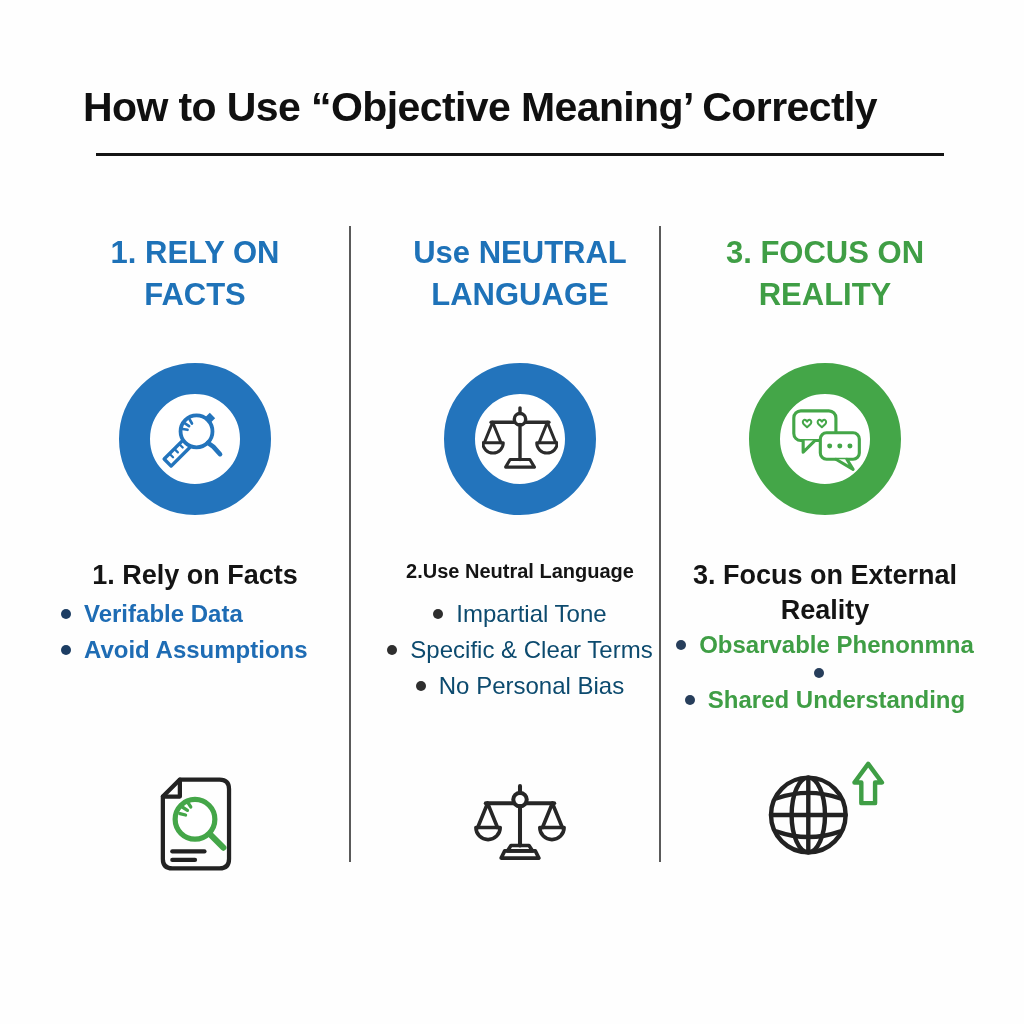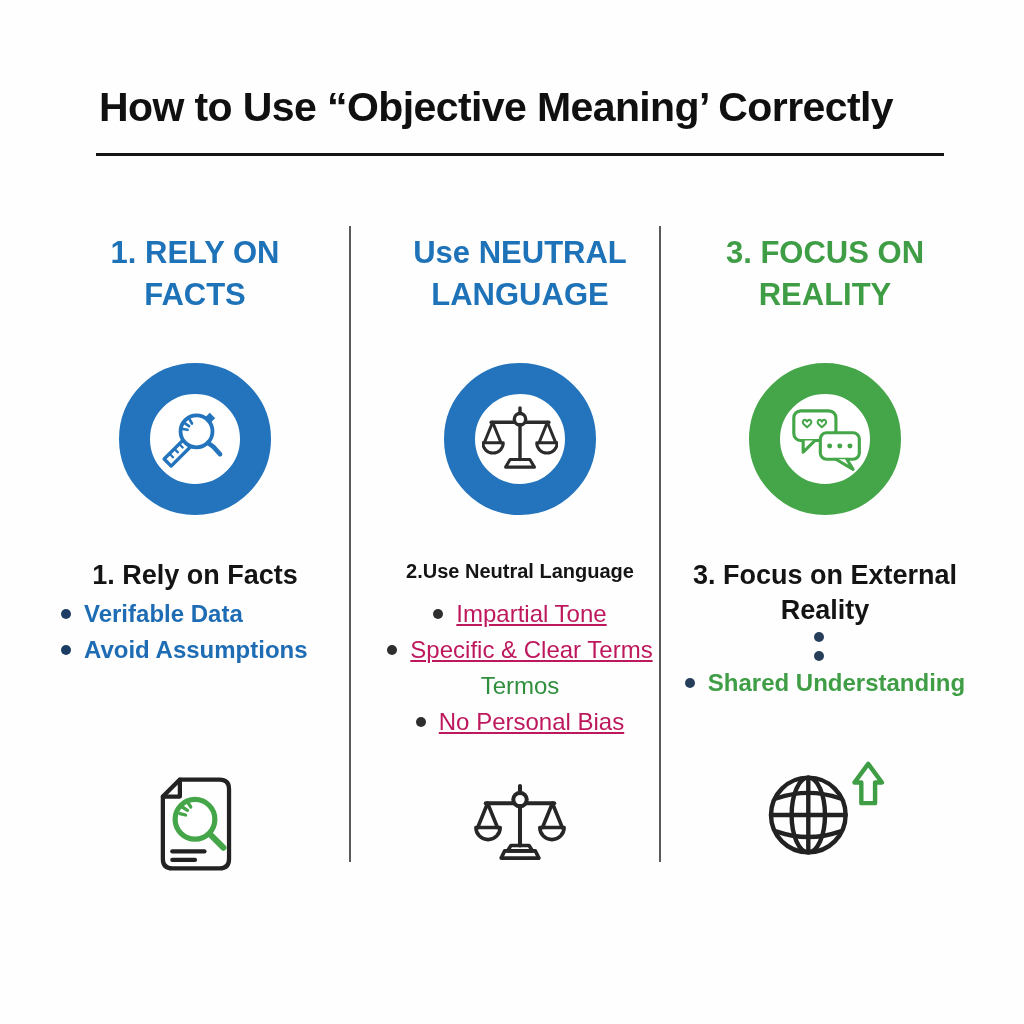--- a/index.html
+++ b/index.html
@@ -1,19 +1,19 @@
 <!DOCTYPE html>
 <html><head>
 <meta charset="utf-8">
 <style>
   html,body{margin:0;padding:0;background:#ffffff;}
   .page{position:relative;width:1024px;height:1024px;background:#fefefe;overflow:hidden;
         font-family:"Liberation Sans", sans-serif;}
 
-  .title{position:absolute;top:84px;left:16px;width:960px;margin:0;text-align:center;
+  .title{position:absolute;top:84px;left:0;width:960px;margin:0;text-align:center;
          font-size:41px;font-weight:bold;color:#101010;letter-spacing:-0.6px;}
   .title-rule{position:absolute;top:153px;left:96px;width:848px;height:3px;background:#141414;}
 
   .divider{position:absolute;top:226px;height:636px;width:2px;background:#5a5a5a;}
   .d1{left:349px;}
   .d2{left:659px;}
 
   .col{position:absolute;top:220px;height:690px;}
   .col1{left:45px;width:300px;}
   .col2{left:370px;width:300px;}
@@ -39,21 +39,21 @@
   .col3 .list{top:412px;}
   .line{display:flex;align-items:center;margin-bottom:9px;font-size:24px;line-height:1.12;}
   .line-left{justify-content:flex-start;padding-left:16px;}
   .line-center{justify-content:center;}
   .line-indent{padding-left:40px;}
   .dot{width:10px;height:10px;border-radius:50%;margin-right:13px;flex:none;}
   .dot-navy{background:#1c3d63;}
   .dot-dark{background:#2e2e2e;}
   .dot-slate{background:#273e5b;}
   .blue-t{color:#1e6cb4;font-weight:bold;}
-  .dark-t{color:#be185d;font-weight:normal;text-decoration:underline;}
+  .dark-t{color:#0c4a6e;font-weight:normal;}
   .green-t{color:#3f9e45;font-weight:600;}
   .green-accent{color:#2f8f3c;font-weight:500;}
 
   .footer-icon{position:absolute;left:50%;transform:translateX(-50%);}
   .f1{top:552px;}
   .f2{top:558px;}
   .f3{top:538px;}
   svg{display:block;}
 </style>
 </head>
@@ -141,23 +141,20 @@
     <div class="list">
       <div class="line line-center">
         <span class="dot dot-dark"></span>
         <span class="dark-t">Impartial Tone</span>
       </div>
       <div class="line line-center">
         <span class="dot dot-dark"></span>
         <span class="dark-t">Specific &amp; Clear Terms</span>
       </div>
       <div class="line line-center">
-        <span class="green-accent">Termos</span>
-      </div>
-      <div class="line line-center">
         <span class="dot dot-dark"></span>
         <span class="dark-t">No Personal Bias</span>
       </div>
     </div>
 
     <div class="footer-icon f2">
       <svg width="104" height="90" viewBox="0 0 100 100" fill="none" stroke="#262626" stroke-linecap="round" stroke-linejoin="round">
         <line x1="50" y1="9" x2="50" y2="16" stroke-width="4.5"></line>
         <line x1="12" y1="28" x2="88" y2="28" stroke-width="4.5"></line>
         <circle cx="50" cy="24" r="7.5" stroke-width="4.5" fill="#ffffff"></circle>
@@ -191,20 +188,21 @@
           <circle cx="82" cy="59" r="3.2" fill="#44a648" stroke="none"></circle>
         </svg>
       </span>
     </div>
 
     <h3 class="subhead">3. Focus on External Reality</h3>
 
     <div class="list">
       <div class="line line-center">
         <span class="dot dot-slate"></span>
+        <span class="green-t">Obsarvable Phenonmna</span>
       </div>
       <div class="line line-center">
         <span class="dot dot-slate"></span>
       </div>
       <div class="line line-center">
         <span class="dot dot-slate"></span>
         <span class="green-t">Shared Understanding</span>
       </div>
     </div>
 

